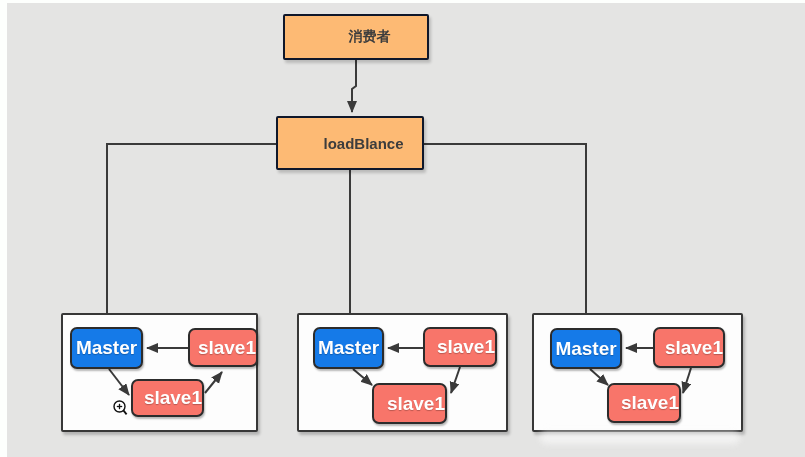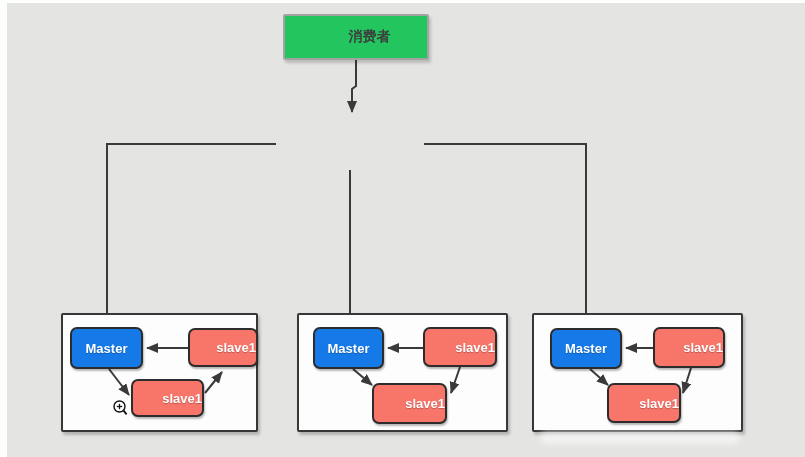--- a/index.html
+++ b/index.html
@@ -5,21 +5,21 @@
   html,body{margin:0;padding:0;}
   body{font-family:"Liberation Sans", sans-serif; background:#ffffff;}
   .stage{
     position:relative; width:805px; height:457px; overflow:hidden;
     background:#e4e4e3;
   }
   .edge-strip-left{position:absolute; left:0; top:0; width:7px; height:457px; background:#fdfffd;}
   .edge-strip-top{position:absolute; left:0; top:0; width:805px; height:3px; background:#fdfffd;}
 
   .wbox{
-    position:absolute; background:#22c55e; border:2px solid #a3a3a3; border-radius:2px;
+    position:absolute; background:#fdba74; border:2px solid #0f172a; border-radius:2px;
     display:flex; align-items:center; justify-content:center;
     font-weight:bold; color:#3d3d3d; box-sizing:border-box;
     box-shadow:2px 3px 3px rgba(0,0,0,0.18);
     padding-left:27px;
   }
   .consumer{left:283px; top:14px; width:146px; height:46px; font-size:14px;}
   .loadblance{left:276px; top:116px; width:148px; height:54px; font-size:15px;}
 
   .group{
     position:absolute; top:313px; height:119px; background:#fdfdfd;
@@ -27,21 +27,21 @@
     box-shadow:2px 3px 3px rgba(0,0,0,0.22);
   }
   .group1{left:61px;  width:197px;}
   .group2{left:297px; width:211px;}
   .group3{left:532px; width:211px;}
 
   .node{
     position:absolute; box-sizing:border-box;
     border:2px solid #2c2c2c; border-radius:7px;
     display:flex; align-items:center; justify-content:center;
-    color:#ffffff; font-weight:bold; font-size:13px;
+    color:#ffffff; font-weight:bold; font-size:19px;
     box-shadow:1px 2px 2px rgba(0,0,0,0.28);
     text-shadow:0 1px 1px rgba(0,0,0,0.25);
   }
   .master{background:#157ae8;}
   .slave{background:#f8756a;justify-content:flex-end;}
 
   
   .group1 .master      {left:7px;   top:12px; width:73px; height:42px;}
   .group1 .slave-top   {left:125px; top:13px; width:70px; height:39px;}
   .group1 .slave-bottom{left:68px;  top:64px; width:73px; height:38px;}
@@ -80,20 +80,23 @@
     <path class="conn" d="M356,60 L356,86 L352,89 L352,112" marker-end="url(#ah-main)"></path>
     <path class="conn" d="M276,144 L107,144 L107,324" marker-end="url(#ah-main)"></path>
     <path class="conn" d="M350,170 L350,324" marker-end="url(#ah-main)"></path>
     <path class="conn" d="M424,144 L586,144 L586,324" marker-end="url(#ah-main)"></path>
   </svg>
 
   <div class="wbox consumer">
     <span>消费者</span>
   </div>
 
+  <div class="wbox loadblance">
+    <span>loadBlance</span>
+  </div>
 
   <div class="group group1">
     <svg class="overlay" width="197" height="119">
       <defs>
         <marker id="ah-g1" markerUnits="userSpaceOnUse" markerWidth="13" markerHeight="11" refX="11" refY="5" orient="auto">
           <path d="M0,0 L12,5 L0,10 z" fill="#3a3a3a"></path>
         </marker>
       </defs>
       <path class="conn" d="M125,33 L84,33" marker-end="url(#ah-g1)"></path>
       <path class="conn" d="M46,54 L66,80" marker-end="url(#ah-g1)"></path>

